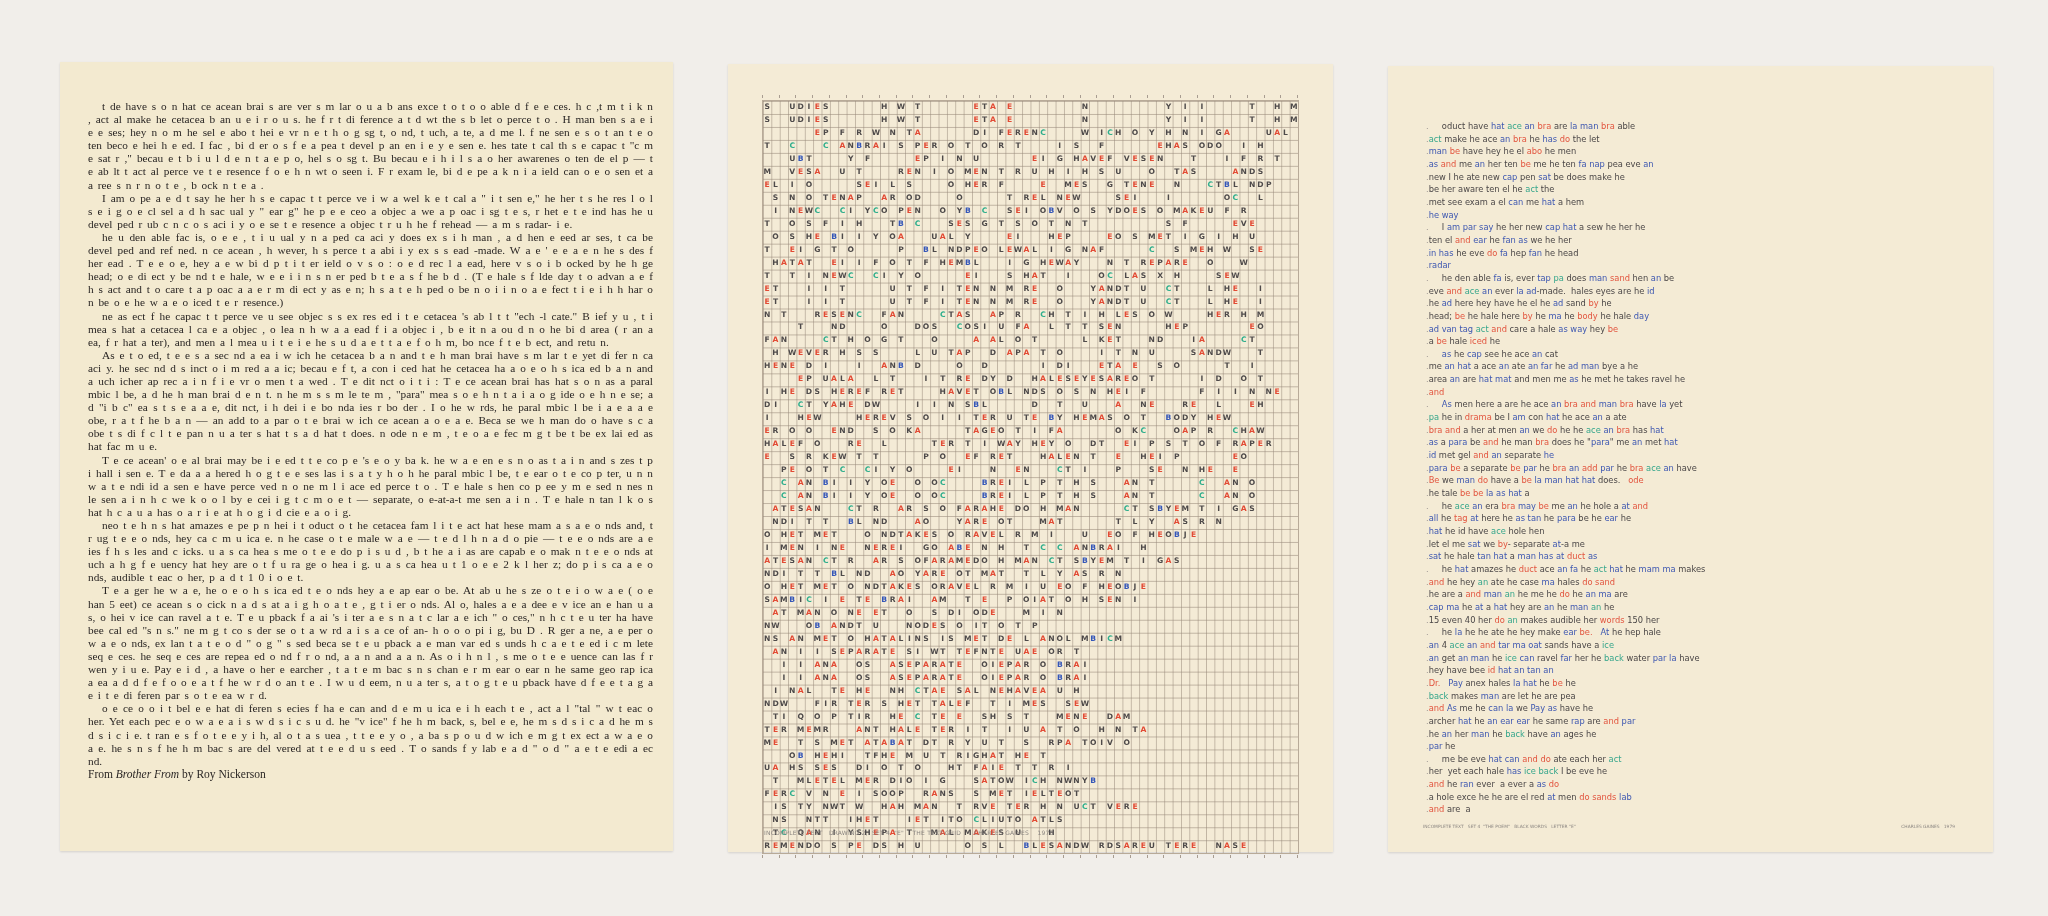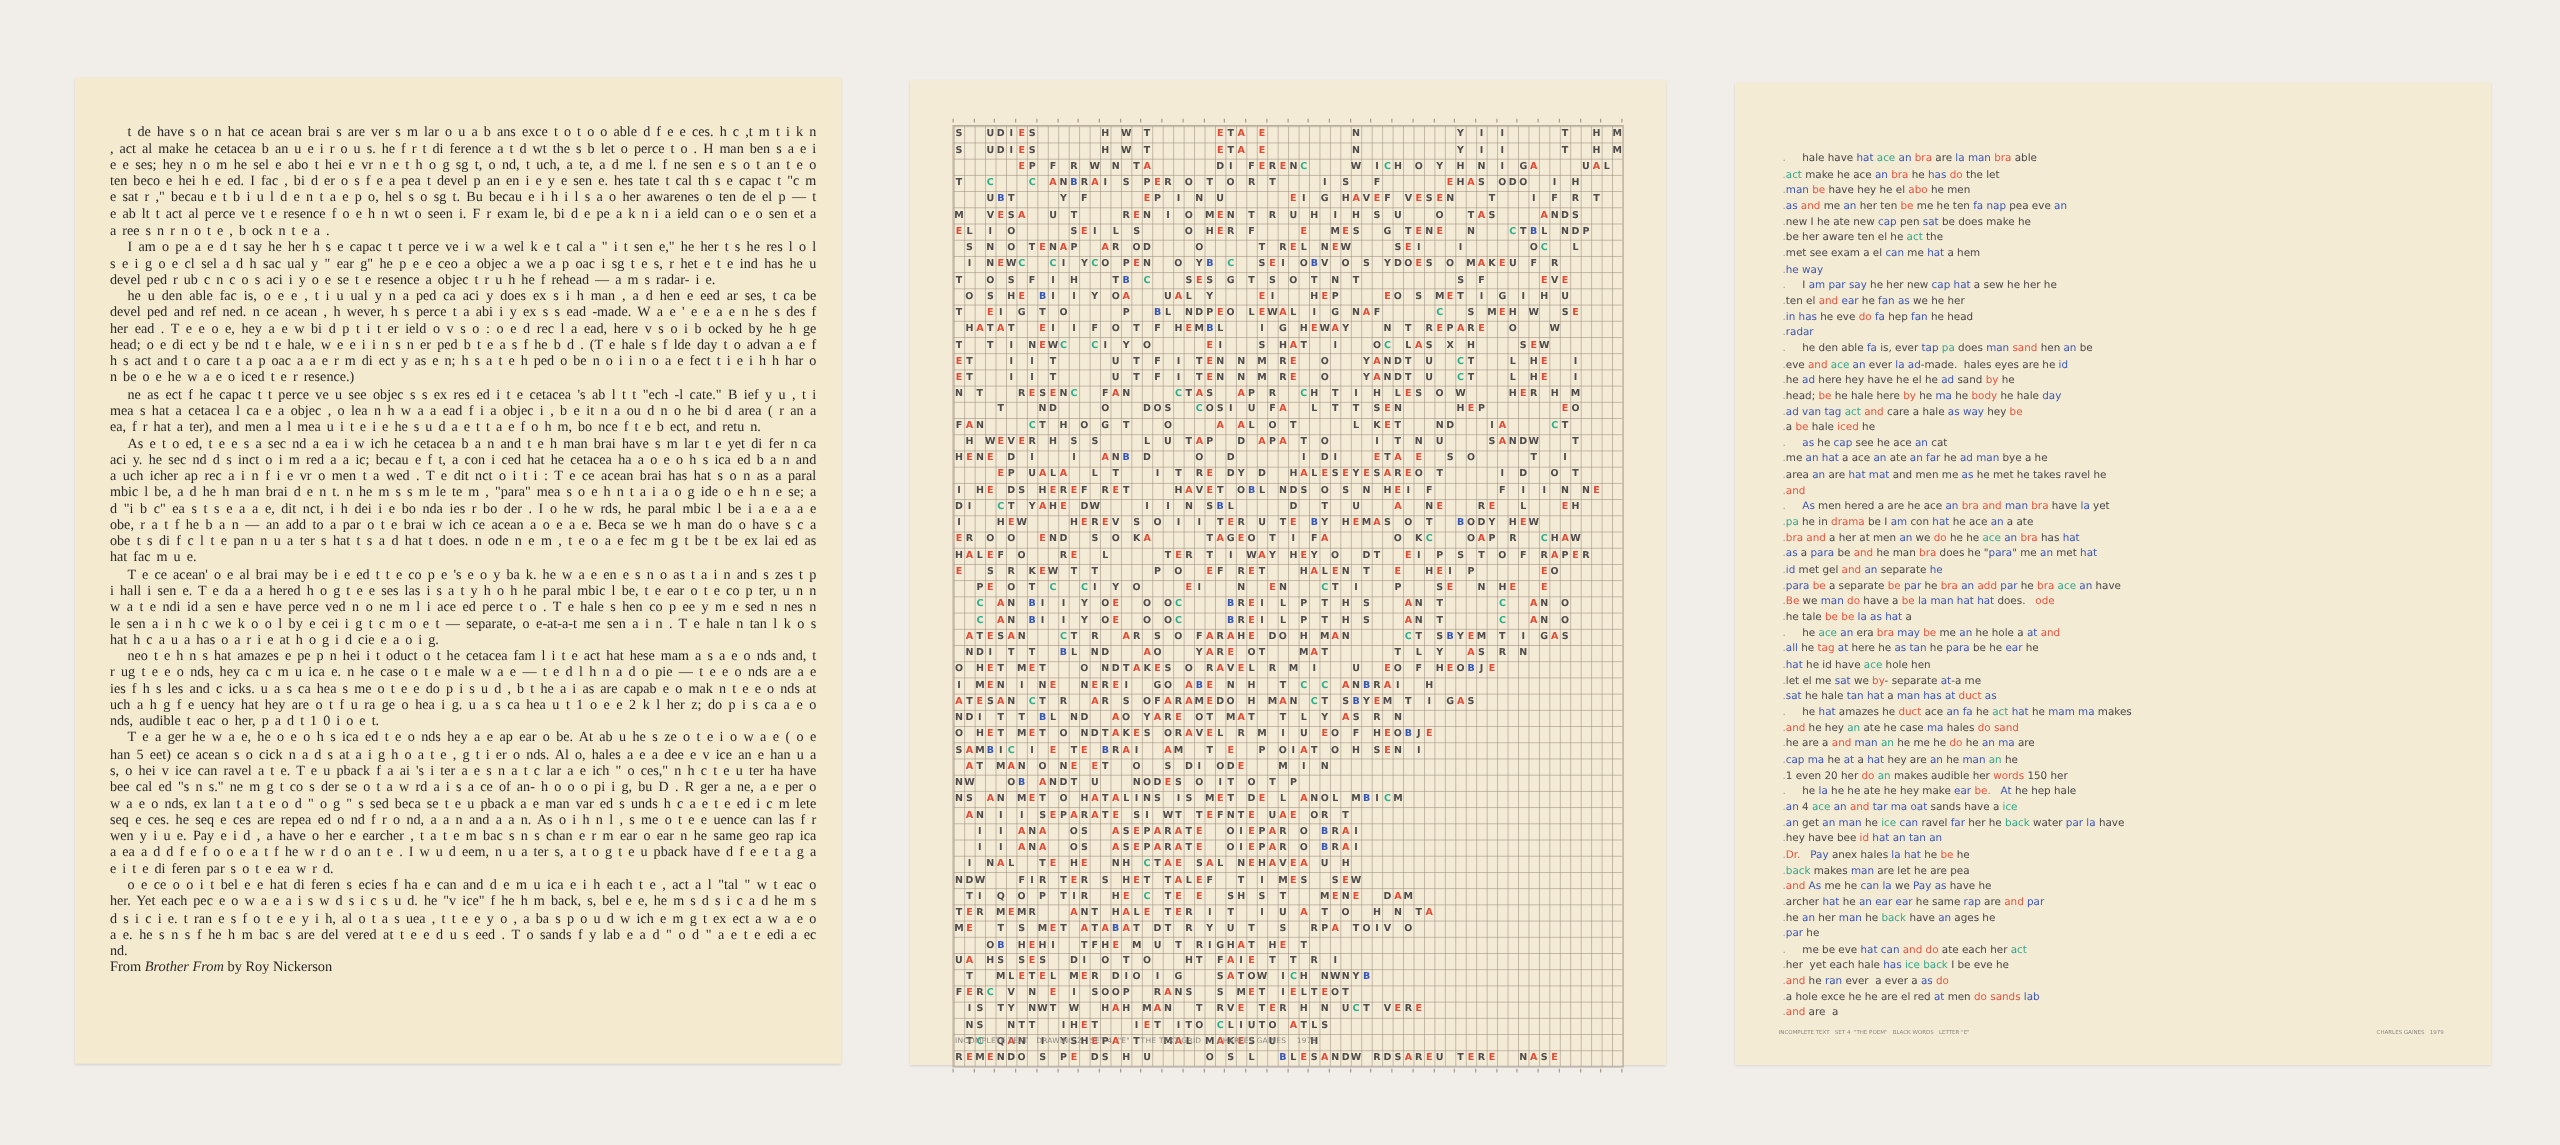--- a/index.html
+++ b/index.html
@@ -1786,21 +1786,21 @@
       <div class="tick" style="left: 518.32px; top: -5px;"></div>
       <div class="tick" style="left: 518.32px; top: 755.26px;"></div>
       <div class="tick" style="left: 535.04px; top: -5px;"></div>
       <div class="tick" style="left: 535.04px; top: 755.26px;"></div>
     </div>
   <div class="mid-caption">INCOMPLETE TEXT   DRAWING 2,  SET 4  "E"    THE TEXT-GRID      CHARLES GAINES    1978</div>
 </div>
 
 <div class="sheet" id="sheet-right">
   <div class="poem" id="poem">
-      <div class="line"><span style="color: rgb(154, 148, 144);">.</span><span>     </span><span>hale have </span><span class="w-blue">hat </span><span class="w-green">ace </span><span class="w-blue">an </span><span class="w-red">bra </span><span>are </span><span class="w-blue">la </span><span class="w-blue">man </span><span class="w-red">bra </span><span>able</span></div>
+      <div class="line"><span style="color: rgb(154, 148, 144);">.</span><span>     </span><span>oduct have </span><span class="w-blue">hat </span><span class="w-green">ace </span><span class="w-blue">an </span><span class="w-red">bra </span><span>are </span><span class="w-blue">la </span><span class="w-blue">man </span><span class="w-red">bra </span><span>able</span></div>
       <div class="line"><span style="color: rgb(154, 148, 144);">.</span><span class="w-green">act </span><span>make he ace </span><span class="w-blue">an </span><span class="w-red">bra </span><span>he </span><span class="w-blue">has </span><span class="w-red">do </span><span>the let</span></div>
       <div class="line"><span style="color: rgb(154, 148, 144);">.</span><span class="w-blue">man </span><span class="w-red">be </span><span>have hey he el </span><span class="w-red">abo </span><span>he men</span></div>
       <div class="line"><span style="color: rgb(154, 148, 144);">.</span><span class="w-blue">as </span><span class="w-red">and </span><span>me </span><span class="w-blue">an </span><span>her ten </span><span class="w-red">be </span><span>me he ten </span><span class="w-blue">fa nap </span><span>pea eve </span><span class="w-blue">an</span></div>
       <div class="line"><span style="color: rgb(154, 148, 144);">.</span><span>new I he ate new </span><span class="w-blue">cap </span><span>pen </span><span class="w-blue">sat </span><span>be does make he</span></div>
       <div class="line"><span style="color: rgb(154, 148, 144);">.</span><span>be her aware ten el he </span><span class="w-green">act </span><span>the</span></div>
       <div class="line"><span style="color: rgb(154, 148, 144);">.</span><span>met see exam a el </span><span class="w-blue">can </span><span>me </span><span class="w-blue">hat </span><span>a hem</span></div>
       <div class="line"><span style="color: rgb(154, 148, 144);">.</span><span class="w-blue">he way</span></div>
       <div class="line"><span style="color: rgb(154, 148, 144);">.</span><span>     </span><span>I </span><span class="w-blue">am par say </span><span>he her new </span><span class="w-blue">cap hat </span><span>a sew he her he</span></div>
       <div class="line"><span style="color: rgb(154, 148, 144);">.</span><span>ten el </span><span class="w-red">and </span><span class="w-blue">ear </span><span>he </span><span class="w-blue">fan as </span><span>we he her</span></div>
       <div class="line"><span style="color: rgb(154, 148, 144);">.</span><span class="w-blue">in has </span><span>he eve </span><span class="w-red">do </span><span class="w-blue">fa </span><span>hep </span><span class="w-blue">fan </span><span>he head</span></div>
@@ -1808,38 +1808,38 @@
       <div class="line"><span style="color: rgb(154, 148, 144);">.</span><span>     </span><span>he den able </span><span class="w-blue">fa </span><span>is, ever </span><span class="w-blue">tap </span><span class="w-green">pa </span><span>does </span><span class="w-blue">man </span><span class="w-red">sand </span><span>hen </span><span class="w-blue">an </span><span>be</span></div>
       <div class="line"><span style="color: rgb(154, 148, 144);">.</span><span>eve </span><span class="w-red">and </span><span class="w-green">ace </span><span class="w-blue">an </span><span>ever </span><span class="w-blue">la </span><span class="w-blue">ad</span><span>-made.  hales eyes are he </span><span class="w-blue">id</span></div>
       <div class="line"><span style="color: rgb(154, 148, 144);">.</span><span>he </span><span class="w-blue">ad </span><span>here hey have he el he </span><span class="w-blue">ad </span><span>sand </span><span class="w-red">by </span><span>he</span></div>
       <div class="line"><span style="color: rgb(154, 148, 144);">.</span><span>head; </span><span class="w-red">be </span><span>he hale here </span><span class="w-red">by </span><span>he </span><span class="w-blue">ma </span><span>he </span><span class="w-red">body </span><span>he hale </span><span class="w-blue">day</span></div>
       <div class="line"><span style="color: rgb(154, 148, 144);">.</span><span class="w-blue">ad van tag </span><span class="w-green">act </span><span class="w-red">and </span><span>care a hale </span><span class="w-blue">as way </span><span>hey </span><span class="w-red">be</span></div>
       <div class="line"><span style="color: rgb(154, 148, 144);">.</span><span>a </span><span class="w-red">be </span><span>hale </span><span class="w-red">iced </span><span>he</span></div>
       <div class="line"><span style="color: rgb(154, 148, 144);">.</span><span>     </span><span class="w-blue">as </span><span>he </span><span class="w-blue">cap </span><span>see he ace </span><span class="w-blue">an </span><span>cat</span></div>
       <div class="line"><span style="color: rgb(154, 148, 144);">.</span><span>me </span><span class="w-blue">an hat </span><span>a ace </span><span class="w-blue">an </span><span>ate </span><span class="w-blue">an far </span><span>he </span><span class="w-blue">ad man </span><span>bye a he</span></div>
       <div class="line"><span style="color: rgb(154, 148, 144);">.</span><span>area </span><span class="w-blue">an </span><span>are </span><span class="w-blue">hat mat </span><span>and men me </span><span class="w-blue">as </span><span>he met he takes ravel he</span></div>
       <div class="line"><span style="color: rgb(154, 148, 144);">.</span><span class="w-red">and</span></div>
-      <div class="line"><span style="color: rgb(154, 148, 144);">.</span><span>     </span><span class="w-blue">As </span><span>men hered a are he ace </span><span class="w-blue">an </span><span class="w-red">bra and </span><span class="w-blue">man </span><span class="w-red">bra </span><span>have </span><span class="w-blue">la </span><span>yet</span></div>
+      <div class="line"><span style="color: rgb(154, 148, 144);">.</span><span>     </span><span class="w-blue">As </span><span>men here a are he ace </span><span class="w-blue">an </span><span class="w-red">bra and </span><span class="w-blue">man </span><span class="w-red">bra </span><span>have </span><span class="w-blue">la </span><span>yet</span></div>
       <div class="line"><span style="color: rgb(154, 148, 144);">.</span><span class="w-green">pa </span><span>he in </span><span class="w-red">drama </span><span>be I </span><span class="w-blue">am </span><span>con </span><span class="w-blue">hat </span><span>he ace </span><span class="w-blue">an </span><span>a ate</span></div>
       <div class="line"><span style="color: rgb(154, 148, 144);">.</span><span class="w-red">bra and </span><span>a her at men </span><span class="w-blue">an </span><span>we </span><span class="w-red">do </span><span>he he </span><span class="w-green">ace </span><span class="w-blue">an </span><span class="w-red">bra </span><span>has </span><span class="w-blue">hat</span></div>
       <div class="line"><span style="color: rgb(154, 148, 144);">.</span><span class="w-blue">as </span><span>a </span><span class="w-blue">para </span><span>be </span><span class="w-red">and </span><span>he man </span><span class="w-red">bra </span><span>does he "</span><span class="w-blue">para</span><span>" me </span><span class="w-blue">an </span><span>met </span><span class="w-blue">hat</span></div>
       <div class="line"><span style="color: rgb(154, 148, 144);">.</span><span class="w-blue">id </span><span>met gel </span><span class="w-red">and </span><span class="w-blue">an </span><span>separate </span><span class="w-blue">he</span></div>
       <div class="line"><span style="color: rgb(154, 148, 144);">.</span><span class="w-blue">para </span><span class="w-red">be </span><span>a separate </span><span class="w-red">be </span><span class="w-blue">par </span><span>he </span><span class="w-red">bra </span><span class="w-blue">an </span><span class="w-red">add </span><span class="w-blue">par </span><span>he </span><span class="w-red">bra </span><span class="w-green">ace </span><span class="w-blue">an </span><span>have</span></div>
       <div class="line"><span style="color: rgb(154, 148, 144);">.</span><span class="w-red">Be </span><span>we </span><span class="w-blue">man </span><span class="w-red">do </span><span>have a </span><span class="w-red">be </span><span class="w-blue">la man hat hat </span><span>does.   </span><span class="w-red">ode</span></div>
       <div class="line"><span style="color: rgb(154, 148, 144);">.</span><span>he tale </span><span class="w-red">be be </span><span class="w-blue">la as hat </span><span>a</span></div>
       <div class="line"><span style="color: rgb(154, 148, 144);">.</span><span>     </span><span>he </span><span class="w-green">ace </span><span class="w-blue">an </span><span>era </span><span class="w-red">bra </span><span class="w-blue">may </span><span class="w-red">be </span><span>me </span><span class="w-blue">an </span><span>he hole a </span><span class="w-blue">at </span><span class="w-red">and</span></div>
       <div class="line"><span style="color: rgb(154, 148, 144);">.</span><span class="w-blue">all </span><span>he </span><span class="w-red">tag </span><span class="w-blue">at </span><span>here he </span><span class="w-blue">as tan </span><span>he </span><span class="w-blue">para </span><span>be he </span><span class="w-blue">ear </span><span>he</span></div>
       <div class="line"><span style="color: rgb(154, 148, 144);">.</span><span class="w-blue">hat </span><span>he id have </span><span class="w-green">ace </span><span>hole hen</span></div>
       <div class="line"><span style="color: rgb(154, 148, 144);">.</span><span>let el me </span><span class="w-blue">sat </span><span>we </span><span class="w-red">by</span><span>- separate </span><span class="w-blue">at</span><span>-a me</span></div>
       <div class="line"><span style="color: rgb(154, 148, 144);">.</span><span class="w-blue">sat </span><span>he hale </span><span class="w-blue">tan hat </span><span>a </span><span class="w-blue">man has at </span><span class="w-red">duct </span><span class="w-blue">as</span></div>
       <div class="line"><span style="color: rgb(154, 148, 144);">.</span><span>     </span><span>he </span><span class="w-blue">hat </span><span>amazes he </span><span class="w-red">duct </span><span>ace </span><span class="w-blue">an fa </span><span>he </span><span class="w-green">act </span><span class="w-blue">hat </span><span>he </span><span class="w-blue">mam ma </span><span>makes</span></div>
       <div class="line"><span style="color: rgb(154, 148, 144);">.</span><span class="w-red">and </span><span>he hey </span><span class="w-green">an </span><span>ate he case </span><span class="w-blue">ma </span><span>hales </span><span class="w-red">do sand</span></div>
       <div class="line"><span style="color: rgb(154, 148, 144);">.</span><span>he are a </span><span class="w-red">and </span><span class="w-blue">man </span><span class="w-green">an </span><span>he me he </span><span class="w-red">do </span><span>he </span><span class="w-blue">an ma </span><span>are</span></div>
       <div class="line"><span style="color: rgb(154, 148, 144);">.</span><span class="w-blue">cap ma </span><span>he </span><span class="w-blue">at </span><span>a </span><span class="w-blue">hat </span><span>hey are </span><span class="w-blue">an </span><span>he </span><span class="w-blue">man </span><span class="w-green">an </span><span>he</span></div>
-      <div class="line"><span style="color: rgb(154, 148, 144);">.</span><span>1 even 20 her </span><span class="w-red">do </span><span class="w-green">an </span><span>makes audible her </span><span class="w-red">words </span><span>150 her</span></div>
+      <div class="line"><span style="color: rgb(154, 148, 144);">.</span><span>15 even 40 her </span><span class="w-red">do </span><span class="w-green">an </span><span>makes audible her </span><span class="w-red">words </span><span>150 her</span></div>
       <div class="line"><span style="color: rgb(154, 148, 144);">.</span><span>     </span><span>he </span><span class="w-blue">la </span><span>he he ate he hey make </span><span class="w-blue">ear </span><span class="w-red">be. </span><span>  </span><span class="w-blue">At </span><span>he hep hale</span></div>
       <div class="line"><span style="color: rgb(154, 148, 144);">.</span><span class="w-blue">an </span><span>4 </span><span class="w-green">ace </span><span class="w-blue">an </span><span class="w-red">and </span><span class="w-blue">tar ma oat </span><span>sands have a </span><span class="w-green">ice</span></div>
       <div class="line"><span style="color: rgb(154, 148, 144);">.</span><span class="w-blue">an </span><span>get </span><span class="w-blue">an man </span><span>he </span><span class="w-green">ice </span><span class="w-blue">can </span><span>ravel </span><span class="w-blue">far </span><span>her he </span><span class="w-green">back </span><span>water </span><span class="w-blue">par la </span><span>have</span></div>
       <div class="line"><span style="color: rgb(154, 148, 144);">.</span><span>hey have bee </span><span class="w-red">id </span><span class="w-blue">hat an tan an</span></div>
       <div class="line"><span style="color: rgb(154, 148, 144);">.</span><span class="w-red">Dr. </span><span>  </span><span class="w-blue">Pay </span><span>anex hales </span><span class="w-blue">la hat </span><span>he </span><span class="w-red">be </span><span>he</span></div>
       <div class="line"><span style="color: rgb(154, 148, 144);">.</span><span class="w-green">back </span><span>makes </span><span class="w-blue">man </span><span>are let he are pea</span></div>
       <div class="line"><span style="color: rgb(154, 148, 144);">.</span><span class="w-red">and </span><span class="w-blue">As </span><span>me he </span><span class="w-blue">can la </span><span>we </span><span class="w-blue">Pay as </span><span>have he</span></div>
       <div class="line"><span style="color: rgb(154, 148, 144);">.</span><span>archer </span><span class="w-blue">hat </span><span>he </span><span class="w-blue">an ear ear </span><span>he same </span><span class="w-blue">rap </span><span>are </span><span class="w-red">and </span><span class="w-blue">par</span></div>
       <div class="line"><span style="color: rgb(154, 148, 144);">.</span><span>he </span><span class="w-blue">an </span><span>her </span><span class="w-blue">man </span><span>he </span><span class="w-green">back </span><span>have </span><span class="w-blue">an </span><span>ages he</span></div>
       <div class="line"><span style="color: rgb(154, 148, 144);">.</span><span class="w-blue">par </span><span>he</span></div>

